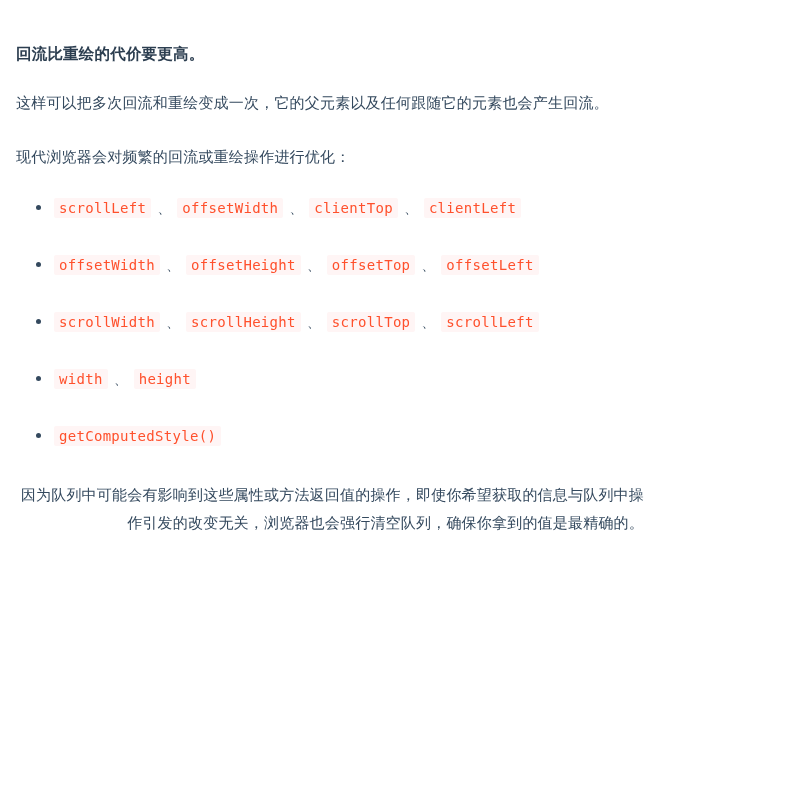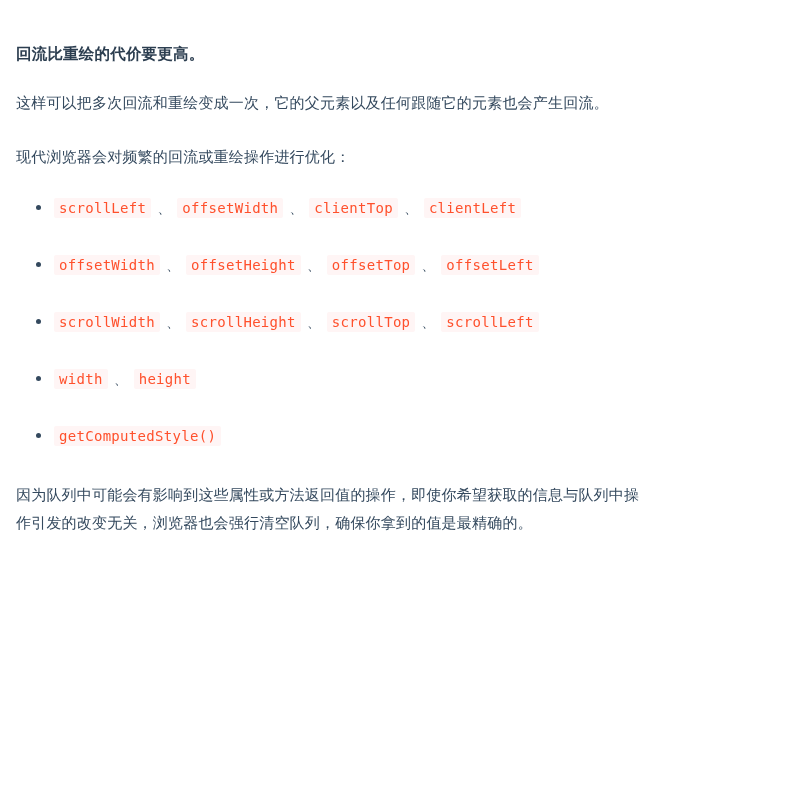--- a/index.html
+++ b/index.html
@@ -73,20 +73,21 @@
     white-space: nowrap;
   }
   .sep {
     display: inline-block;
     margin: 0 6px;
     color: #34495e;
     font-size: 14px;
   }
   .last-para {
     margin-bottom: 0;
+    text-align: right;
   }
 </style>
 </head>
 <body>
 
 <div class="page">
 
   <h3 class="heading">回流比重绘的代价要更高。</h3>
 
   <p class="para">这样可以把多次回流和重绘变成一次，它的父元素以及任何跟随它的元素也会产生回流。</p>

